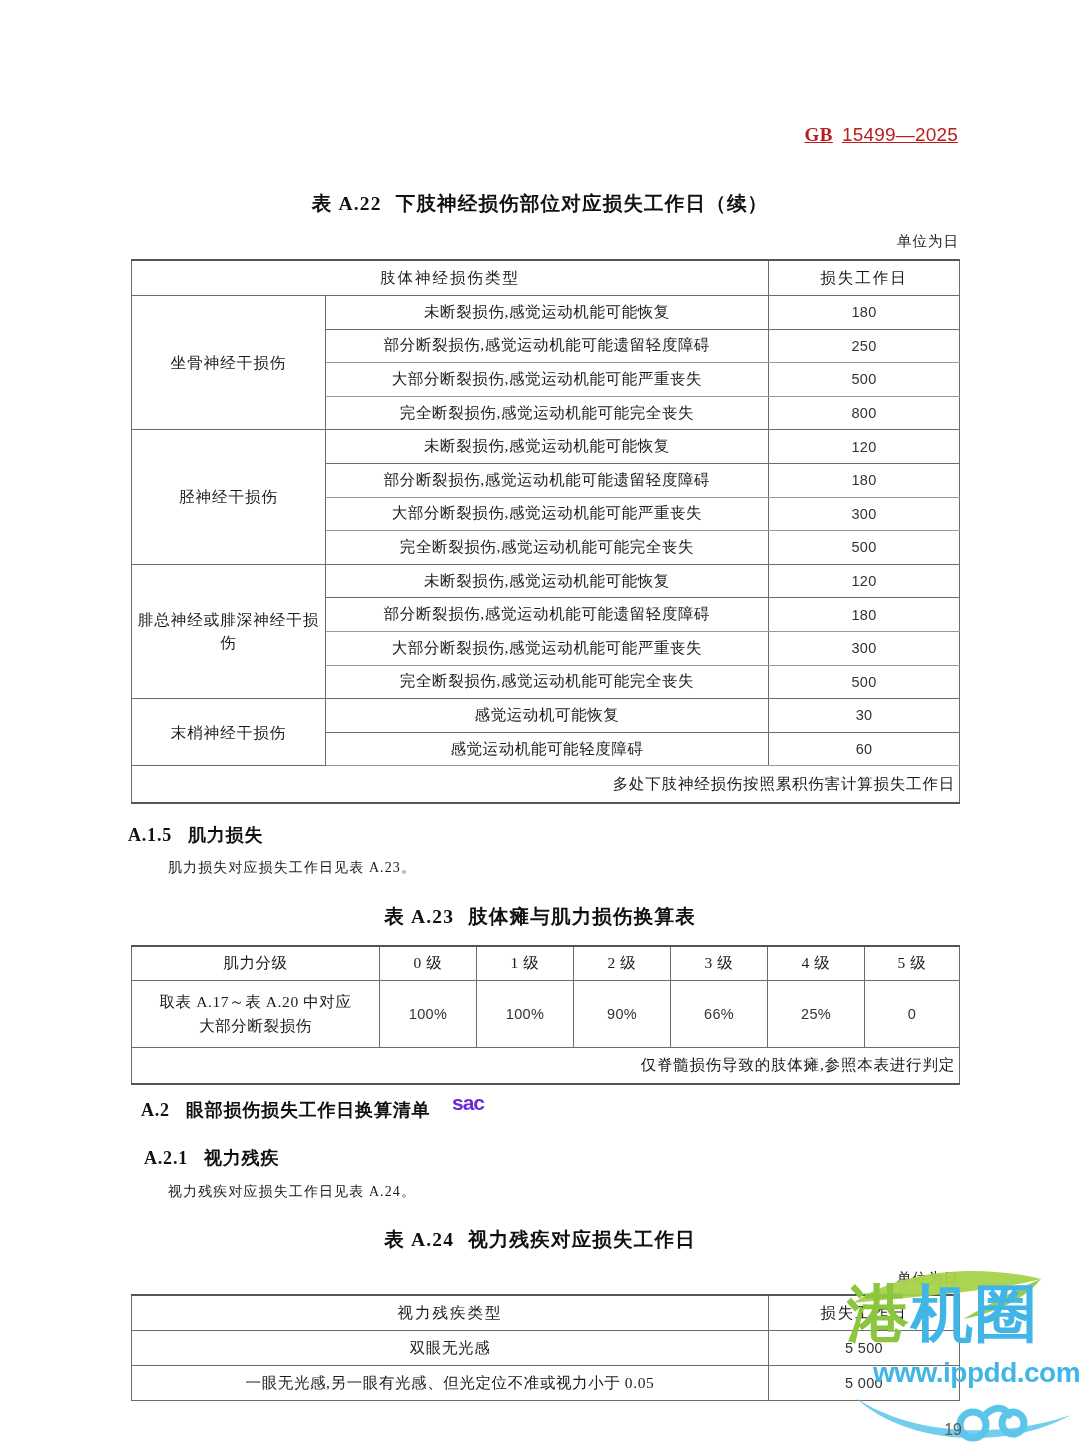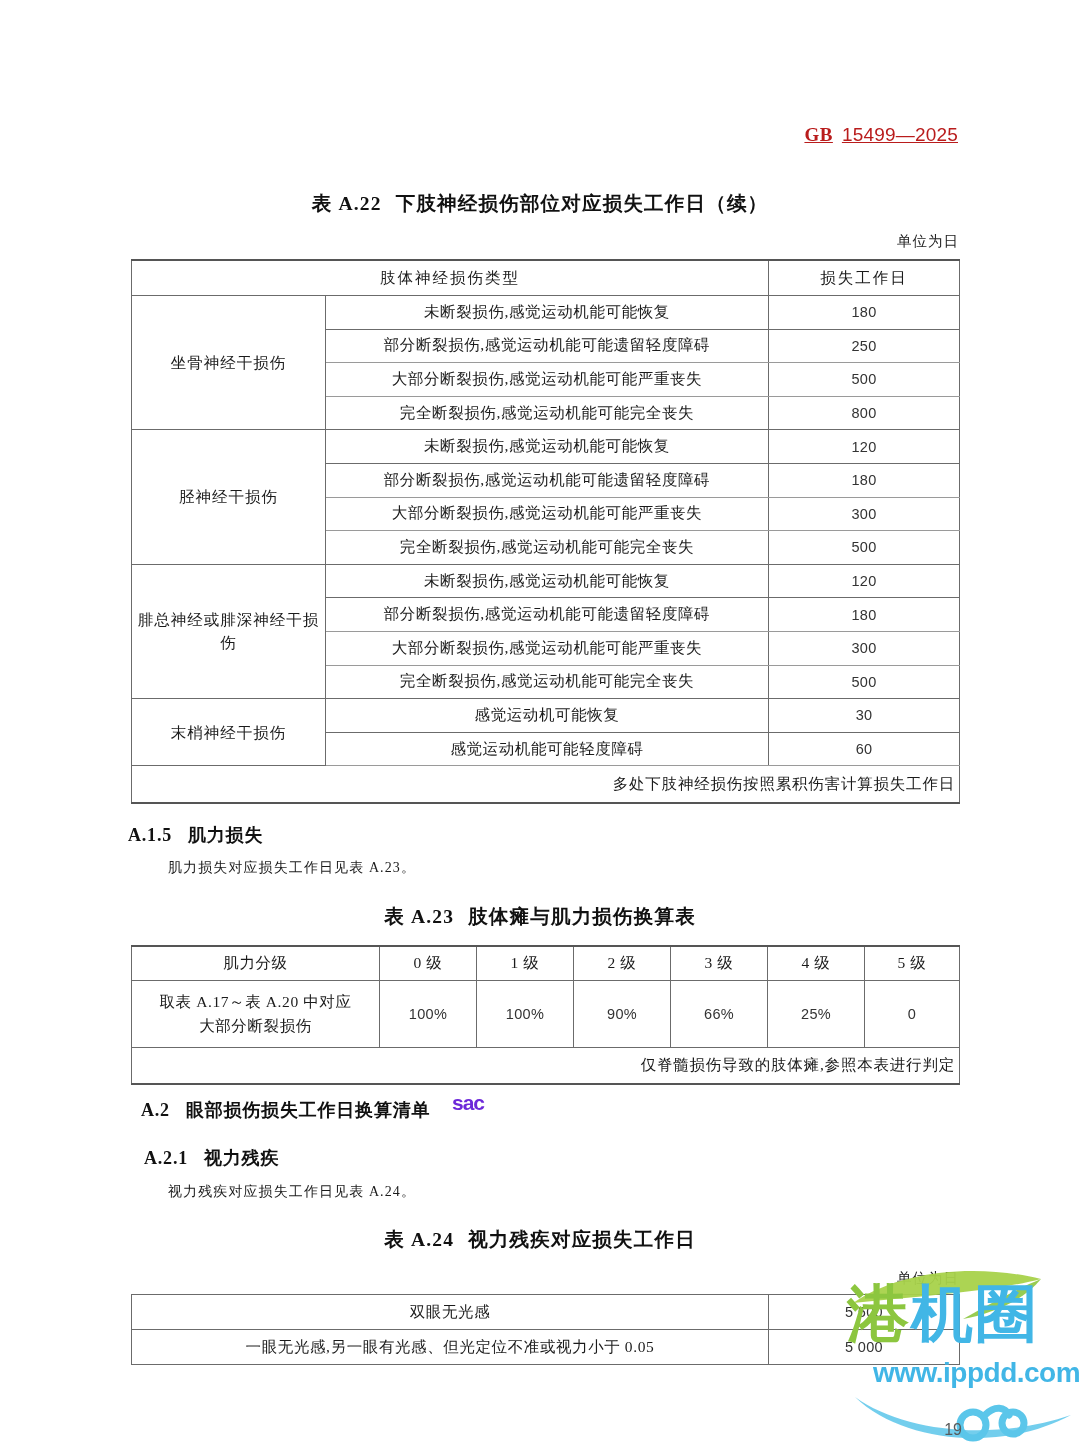--- a/index.html
+++ b/index.html
@@ -384,20 +384,24 @@
   </div>
 
   <div class="unit-note" style="left:897px; top:1269px;">单位为日</div>
 
   <table class="tbl" id="table-a24">
     <colgroup>
       <col style="width:637px">
       <col style="width:191px">
     </colgroup>
     <tbody>
+      <tr class="outer-top">
+        <td class="hdr">视力残疾类型</td>
+        <td class="hdr">损失工作日</td>
+      </tr>
       <tr>
         <td>双眼无光感</td>
         <td class="num">5 500</td>
       </tr>
       <tr>
         <td>一眼无光感,另一眼有光感、但光定位不准或视力小于 0.05</td>
         <td class="num">5 000</td>
       </tr>
     </tbody>
   </table>

